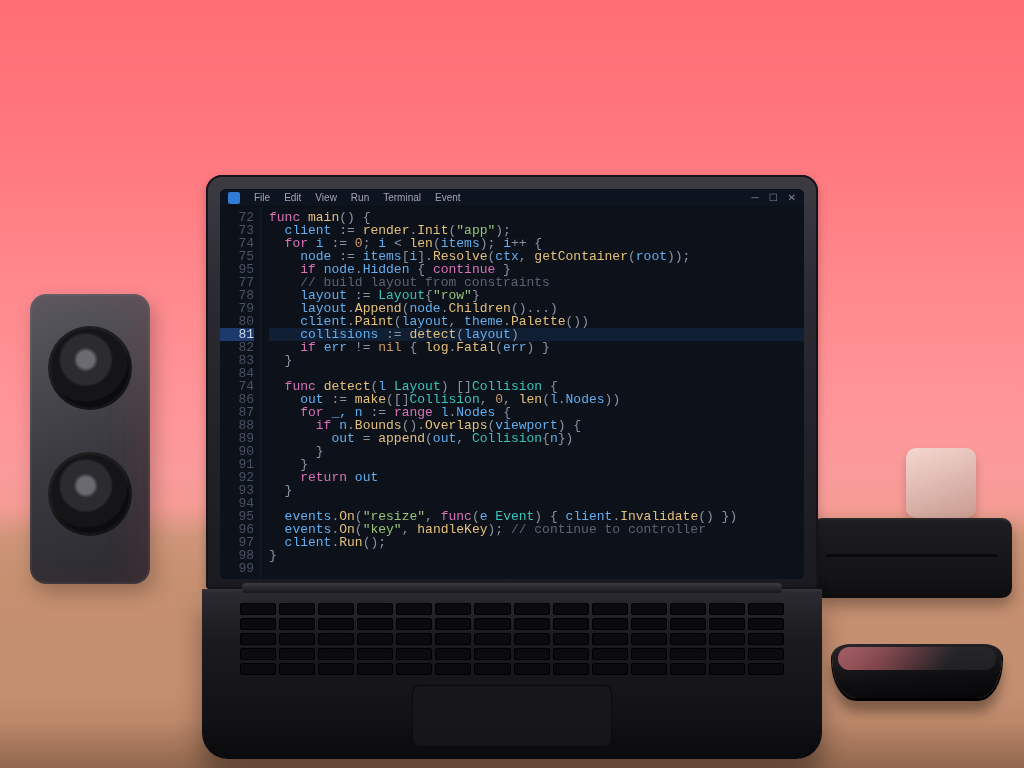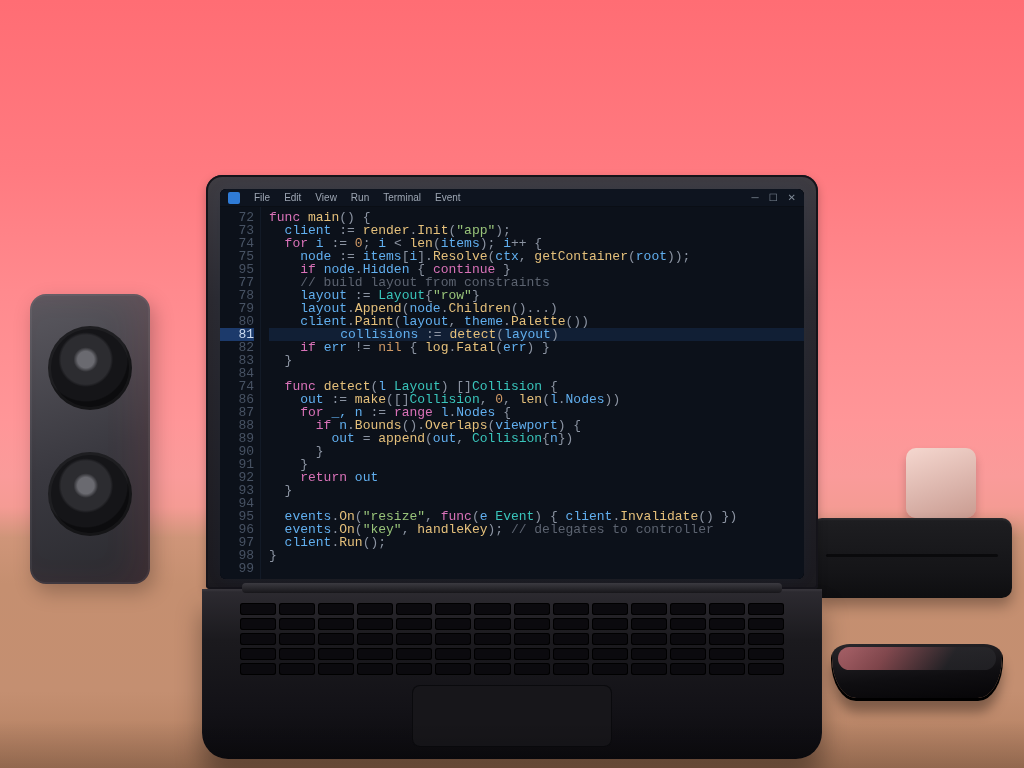--- a/index.html
+++ b/index.html
@@ -211,21 +211,21 @@
   .gutter .ln.hl{
     background:#1c3a6b;
     color:#c9d8ee;
   }
   .code{
     flex:1;
     padding:4px 0 4px 8px;
     overflow:hidden;
   }
   .code .cl{height:13px; white-space:pre}
-  .code .cl.hl{ background:rgba(28,58,107,0.35);padding-left:40px; }
+  .code .cl.hl{ background:rgba(28,58,107,0.35); }
   .tok-kw   { color:#d972b8; }
   .tok-type { color:#39c5bb; }
   .tok-fn   { color:#e5c07b; }
   .tok-str  { color:#98c379; }
   .tok-num  { color:#d19a66; }
   .tok-var  { color:#61afef; }
   .tok-cmt  { color:#5c6370; }
   .tok-punc { color:#8b93a1; }
   .tok-lit  { color:#d19a66; }
 
@@ -318,21 +318,21 @@
               <div class="cl"><span class="tok-punc">    </span><span class="tok-var">out</span><span class="tok-punc"> := </span><span class="tok-fn">make</span><span class="tok-punc">([]</span><span class="tok-type">Collision</span><span class="tok-punc">, </span><span class="tok-num">0</span><span class="tok-punc">, </span><span class="tok-fn">len</span><span class="tok-punc">(</span><span class="tok-var">l</span><span class="tok-punc">.</span><span class="tok-var">Nodes</span><span class="tok-punc">))</span></div>
               <div class="cl"><span class="tok-punc">    </span><span class="tok-kw">for </span><span class="tok-var">_, n</span><span class="tok-punc"> := </span><span class="tok-kw">range </span><span class="tok-var">l</span><span class="tok-punc">.</span><span class="tok-var">Nodes</span><span class="tok-punc"> {</span></div>
               <div class="cl"><span class="tok-punc">      </span><span class="tok-kw">if </span><span class="tok-var">n</span><span class="tok-punc">.</span><span class="tok-fn">Bounds</span><span class="tok-punc">().</span><span class="tok-fn">Overlaps</span><span class="tok-punc">(</span><span class="tok-var">viewport</span><span class="tok-punc">) {</span></div>
               <div class="cl"><span class="tok-punc">        </span><span class="tok-var">out</span><span class="tok-punc"> = </span><span class="tok-fn">append</span><span class="tok-punc">(</span><span class="tok-var">out</span><span class="tok-punc">, </span><span class="tok-type">Collision</span><span class="tok-punc">{</span><span class="tok-var">n</span><span class="tok-punc">})</span></div>
               <div class="cl"><span class="tok-punc">      </span><span class="tok-punc">}</span></div>
               <div class="cl"><span class="tok-punc">    </span><span class="tok-punc">}</span></div>
               <div class="cl"><span class="tok-punc">    </span><span class="tok-kw">return </span><span class="tok-var">out</span></div>
               <div class="cl"><span class="tok-punc">  </span><span class="tok-punc">}</span></div>
               <div class="cl"><span class="tok-punc"></span></div>
               <div class="cl"><span class="tok-punc">  </span><span class="tok-var">events</span><span class="tok-punc">.</span><span class="tok-fn">On</span><span class="tok-punc">(</span><span class="tok-str">"resize"</span><span class="tok-punc">, </span><span class="tok-kw">func</span><span class="tok-punc">(</span><span class="tok-var">e</span><span class="tok-punc"> </span><span class="tok-type">Event</span><span class="tok-punc">) { </span><span class="tok-var">client</span><span class="tok-punc">.</span><span class="tok-fn">Invalidate</span><span class="tok-punc">() })</span></div>
-              <div class="cl"><span class="tok-punc">  </span><span class="tok-var">events</span><span class="tok-punc">.</span><span class="tok-fn">On</span><span class="tok-punc">(</span><span class="tok-str">"key"</span><span class="tok-punc">, </span><span class="tok-fn">handleKey</span><span class="tok-punc">); </span><span class="tok-cmt">// delegates to controller</span></div>
+              <div class="cl"><span class="tok-punc">  </span><span class="tok-var">events</span><span class="tok-punc">.</span><span class="tok-fn">On</span><span class="tok-punc">(</span><span class="tok-str">"key"</span><span class="tok-punc">, </span><span class="tok-fn">handleKey</span><span class="tok-punc">); </span><span class="tok-cmt">// continue to controller</span></div>
               <div class="cl"><span class="tok-punc">  </span><span class="tok-var">client</span><span class="tok-punc">.</span><span class="tok-fn">Run</span><span class="tok-punc">();</span></div>
               <div class="cl"><span class="tok-punc">}</span></div>
             </div>
         </div>
 
       </div>
     </div>
     <div class="base">
       <div class="keys" id="keys">
           <span></span>

